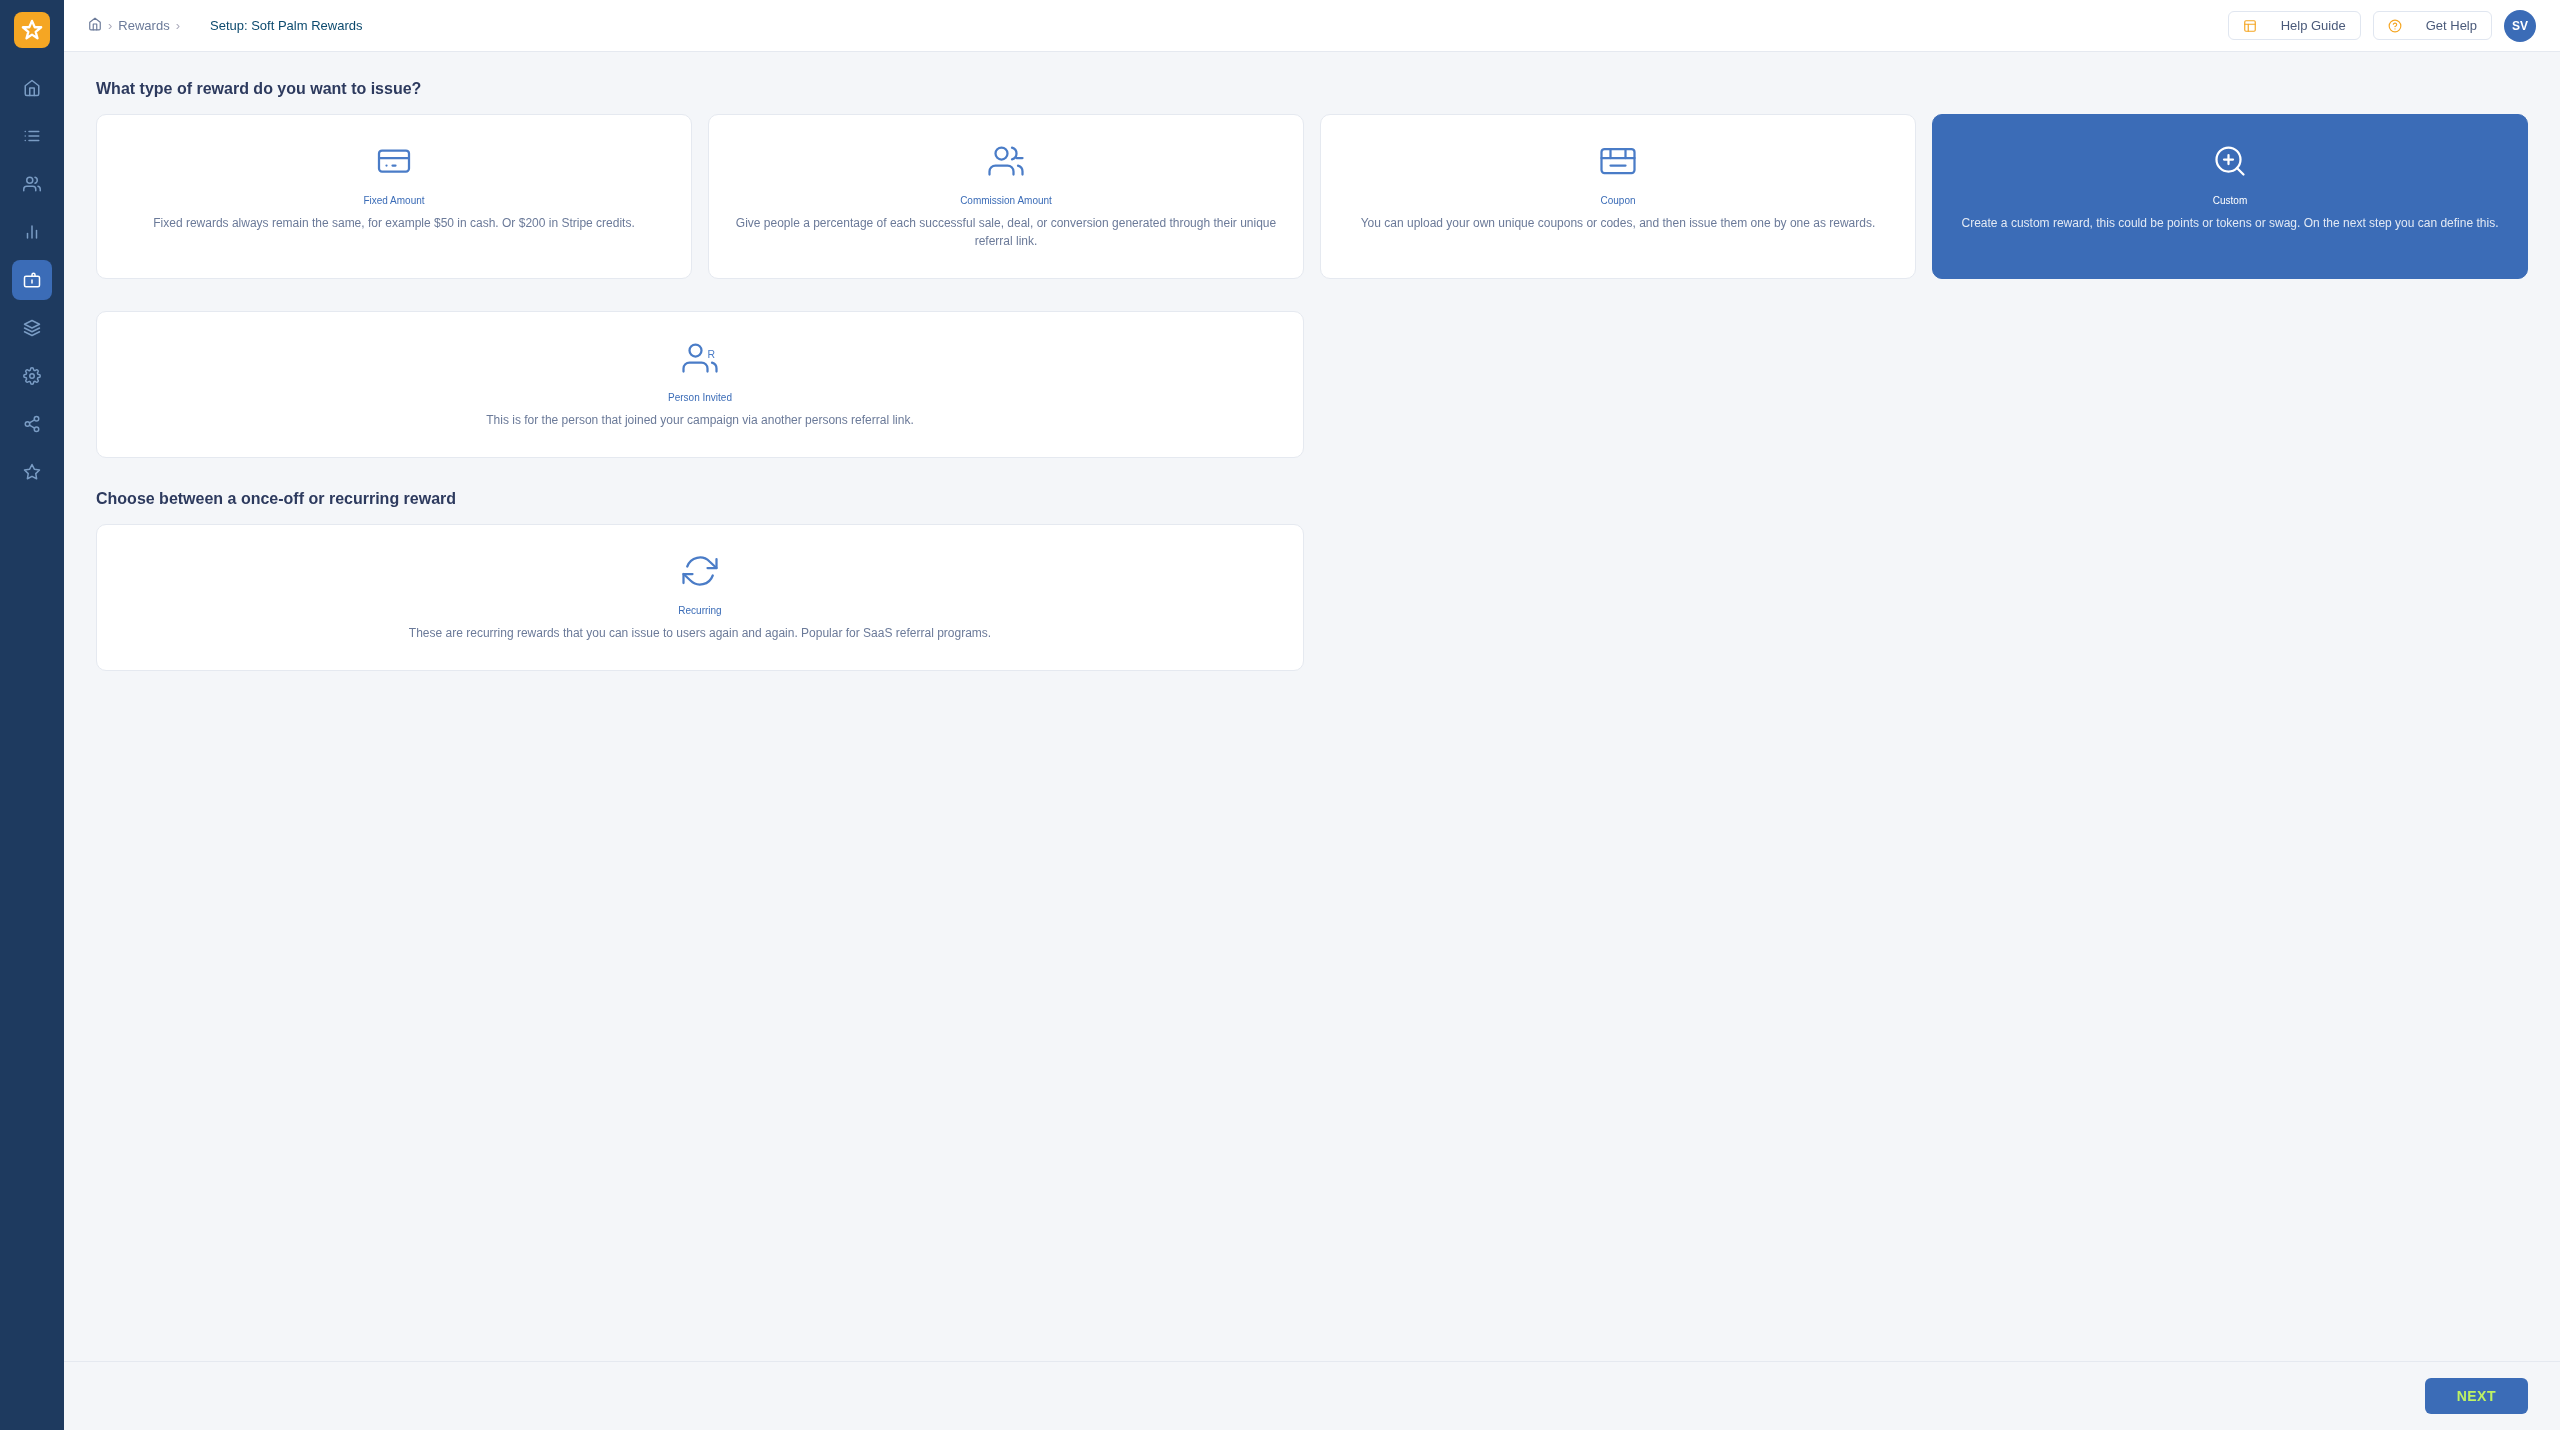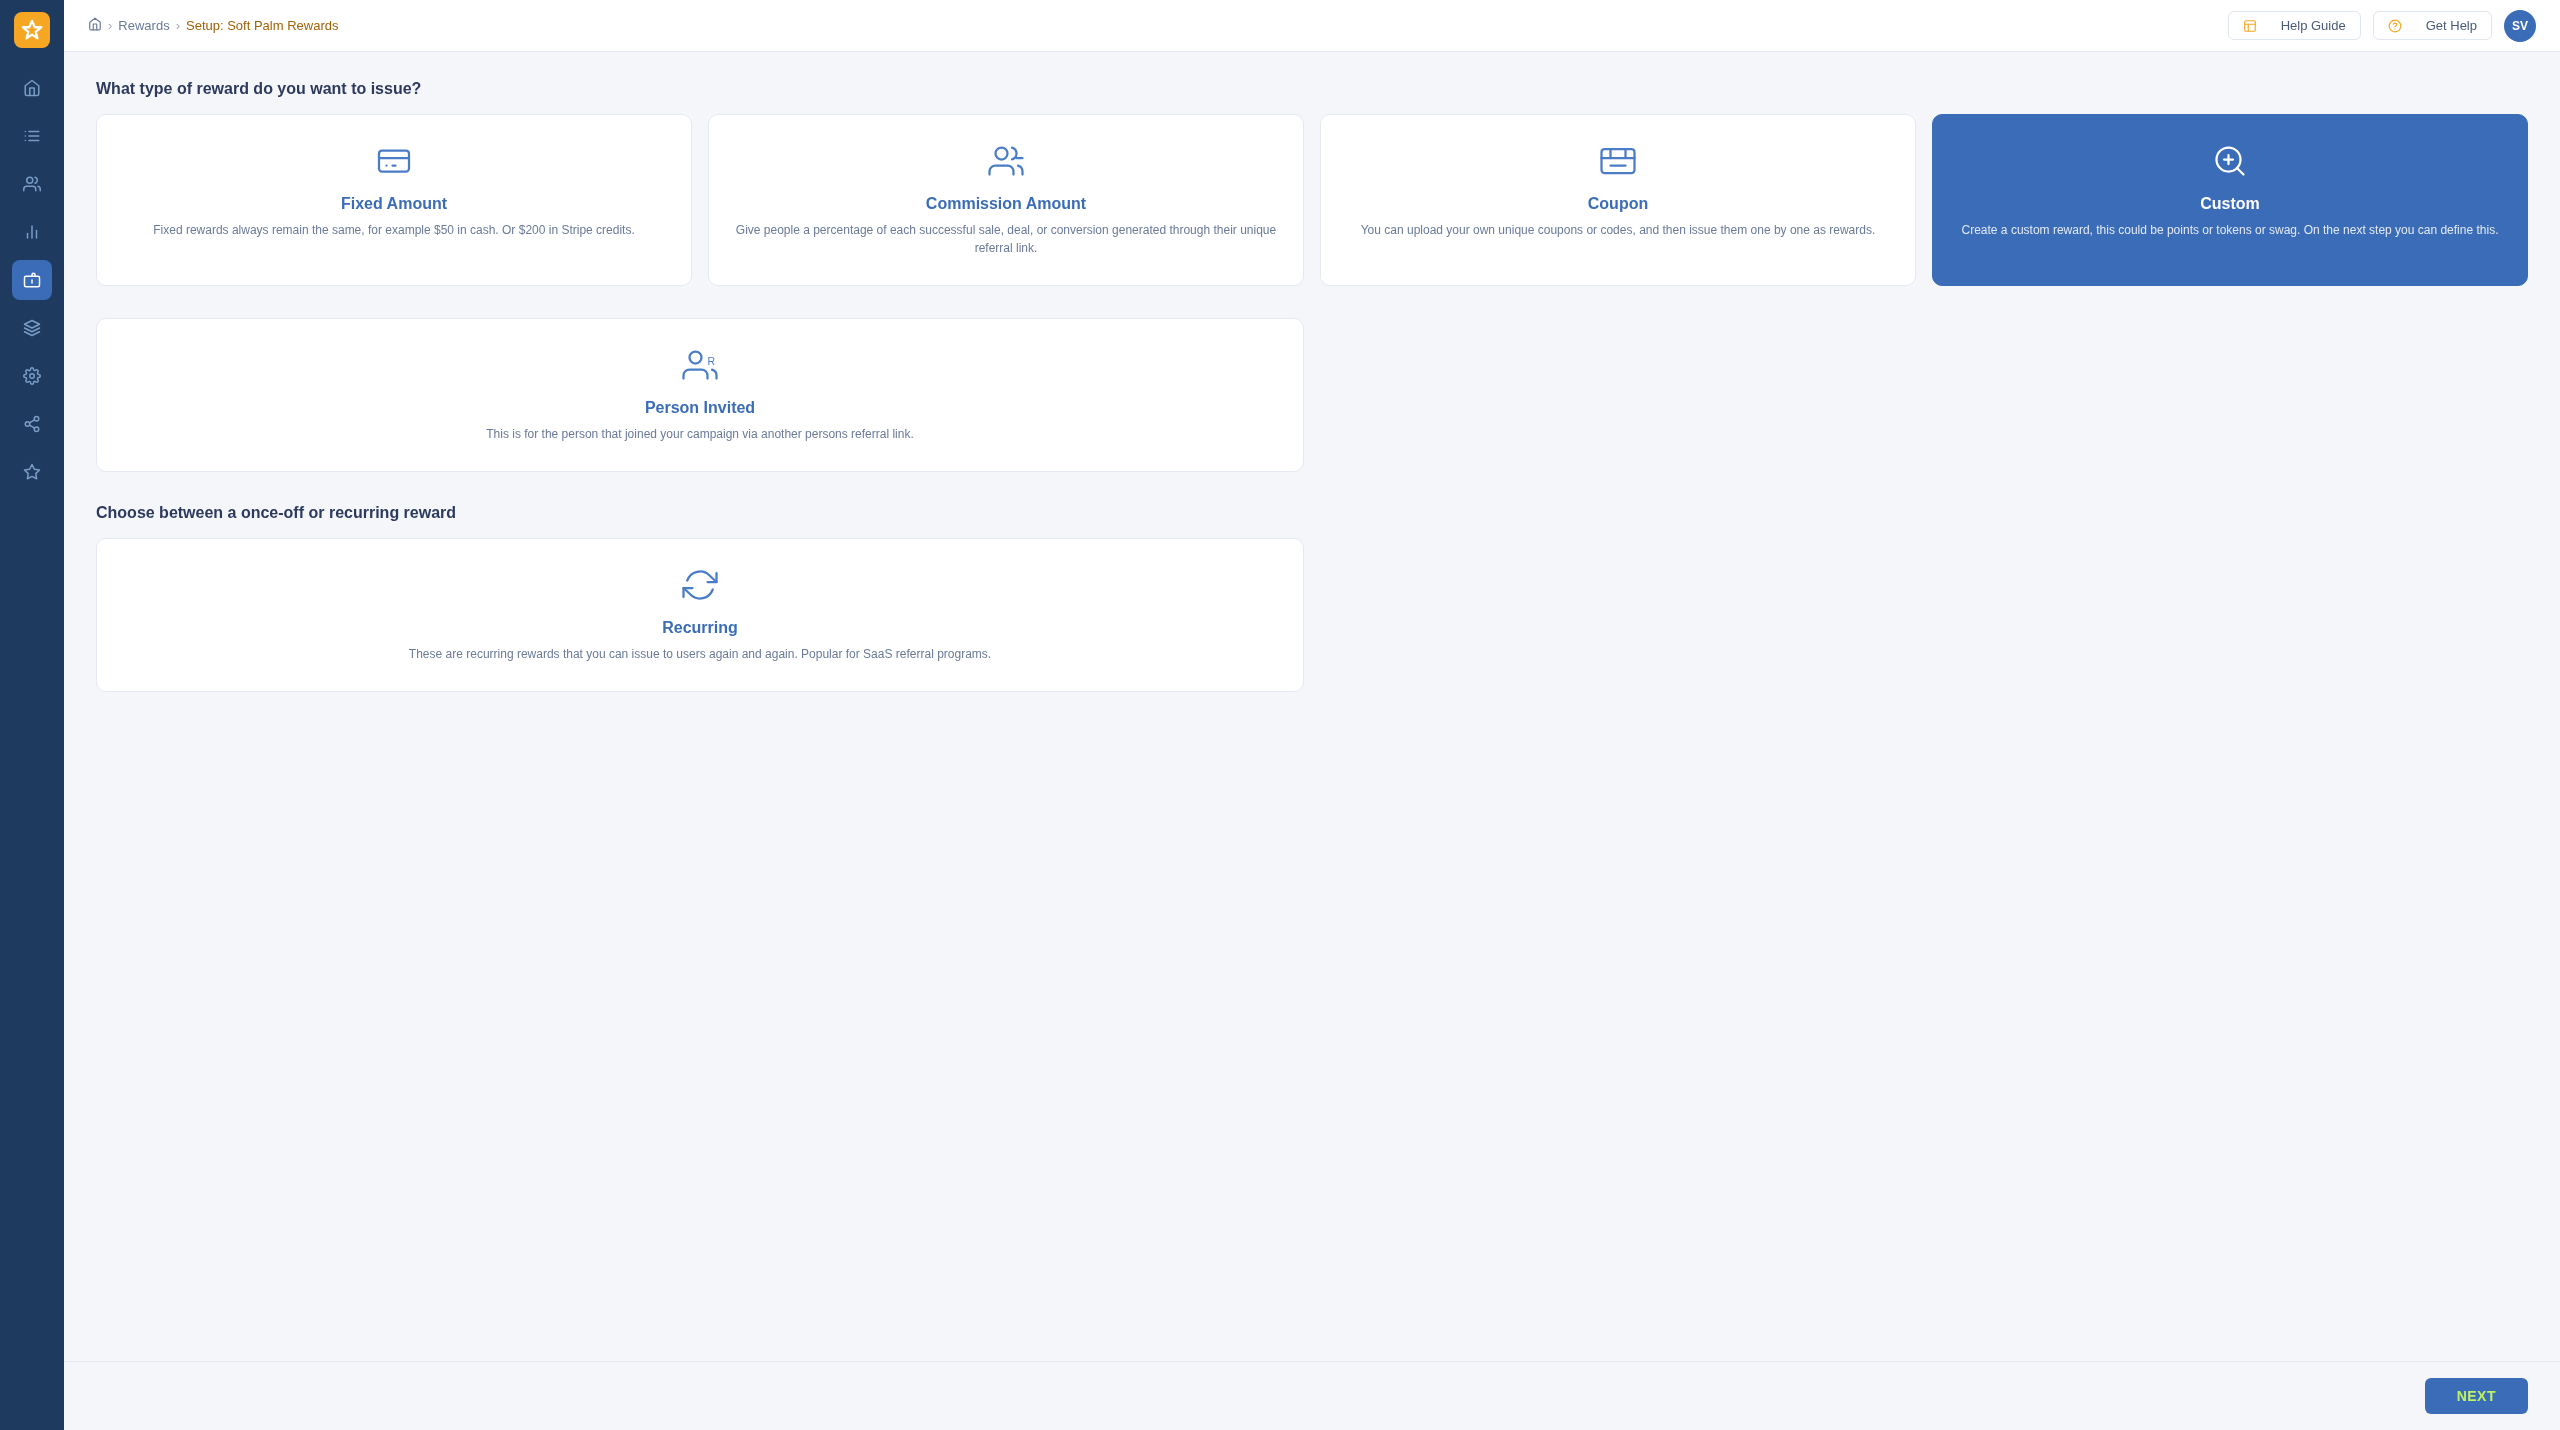--- a/index.html
+++ b/index.html
@@ -50,21 +50,21 @@
       display: flex;
       align-items: center;
       padding: 0 24px;
       justify-content: space-between;
     }
     .breadcrumb {
       display: flex; align-items: center; gap: 6px;
       font-size: 13px; color: #6b7a99;
     }
     .breadcrumb .sep { color: #aab; }
-    .breadcrumb .current { color: #a16207; font-weight: 500; }
+    .breadcrumb .current { color: #0c4a6e; font-weight: 500; margin-left: 24px; }
     .header-actions { display: flex; align-items: center; gap: 12px; }
     .btn-header {
       display: flex; align-items: center; gap: 24px;
       padding: 6px 14px;
       border: 1px solid #e0e6f0;
       border-radius: 6px;
       background: #fff;
       cursor: pointer;
       font-size: 13px;
       color: #4a5a7a;
@@ -114,21 +114,21 @@
     }
     .card.selected {
       background: #3b6cb7;
       border-color: #3b6cb7;
       color: #fff;
     }
     .card-icon { margin-bottom: 12px; }
     .card-icon svg { width: 36px; height: 36px; }
     .card.selected .card-icon svg { color: #fff; }
     .card-title {
-      font-size: 16px; font-weight: 700;
+      font-size: 10px; font-weight: 400;
       margin-bottom: 8px;
       color: #3b6cb7;
     }
     .card.selected .card-title { color: #fff; }
     .card-desc {
       font-size: 12px; color: #6b7a99; line-height: 1.5;
     }
     .card.selected .card-desc { color: rgba(255,255,255,0.85); }
 
     

